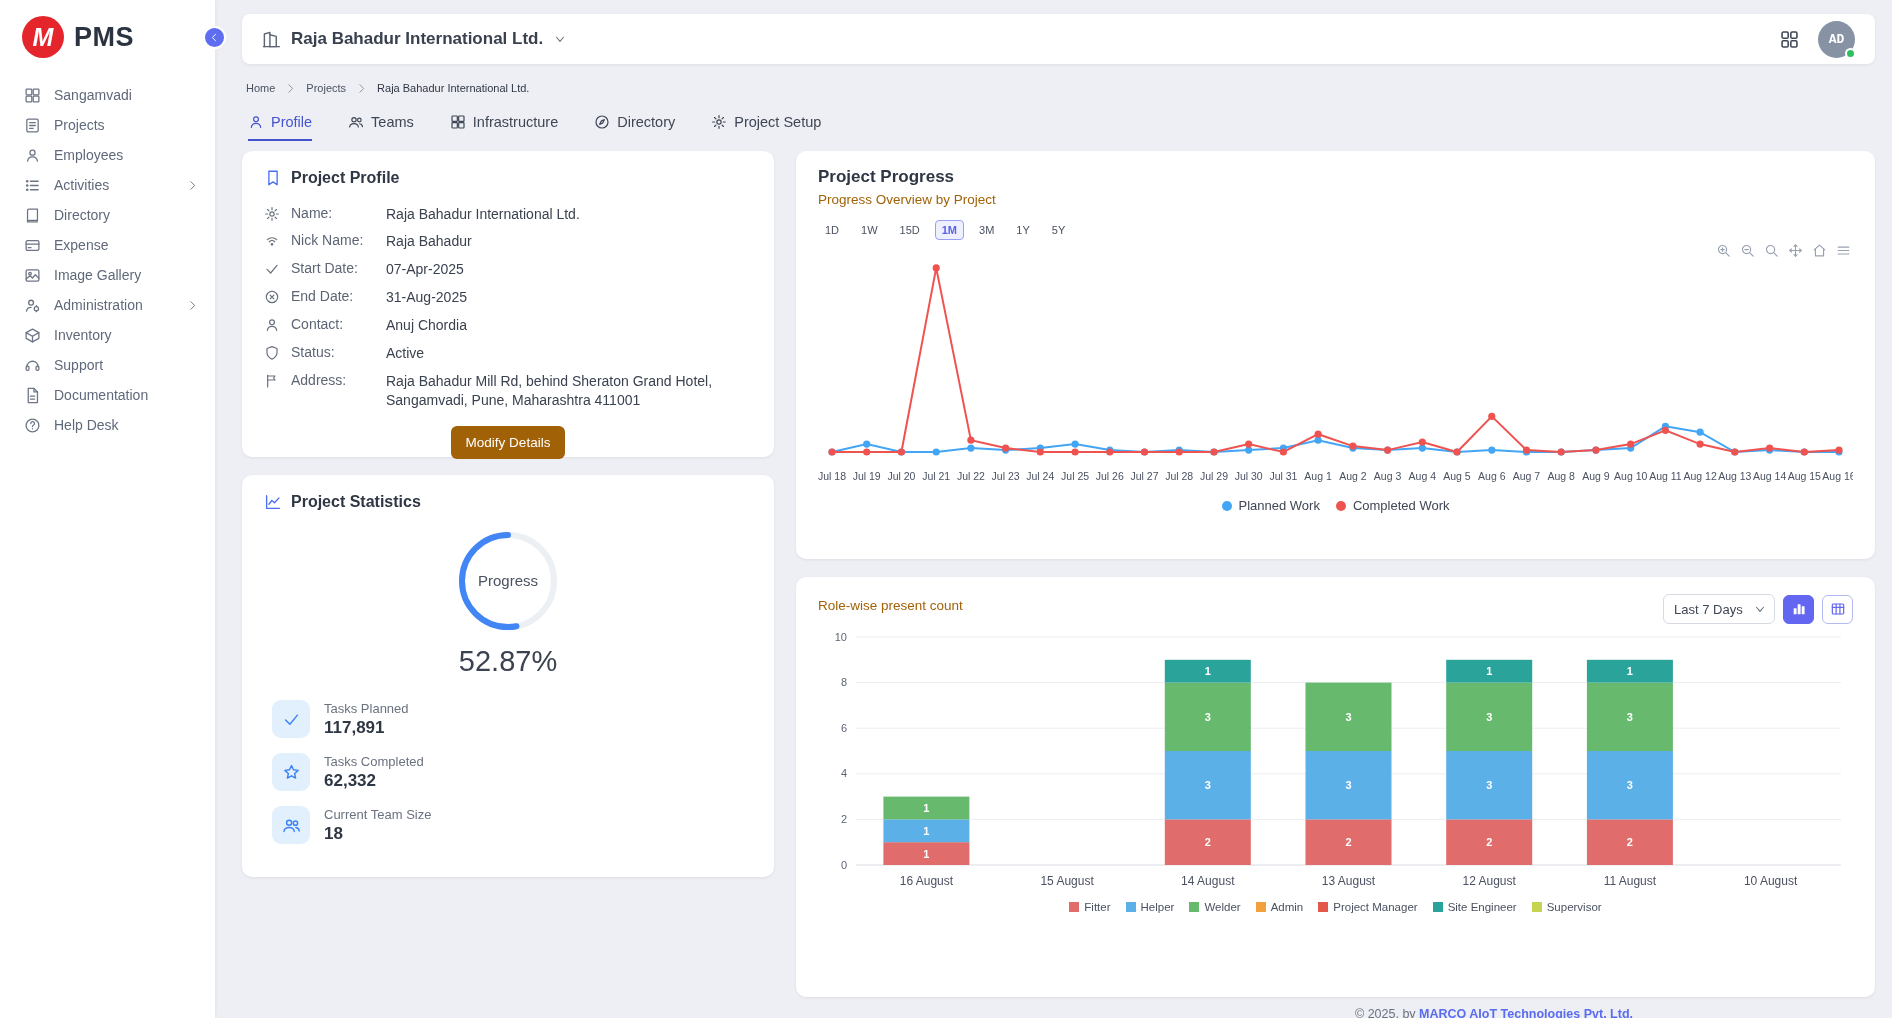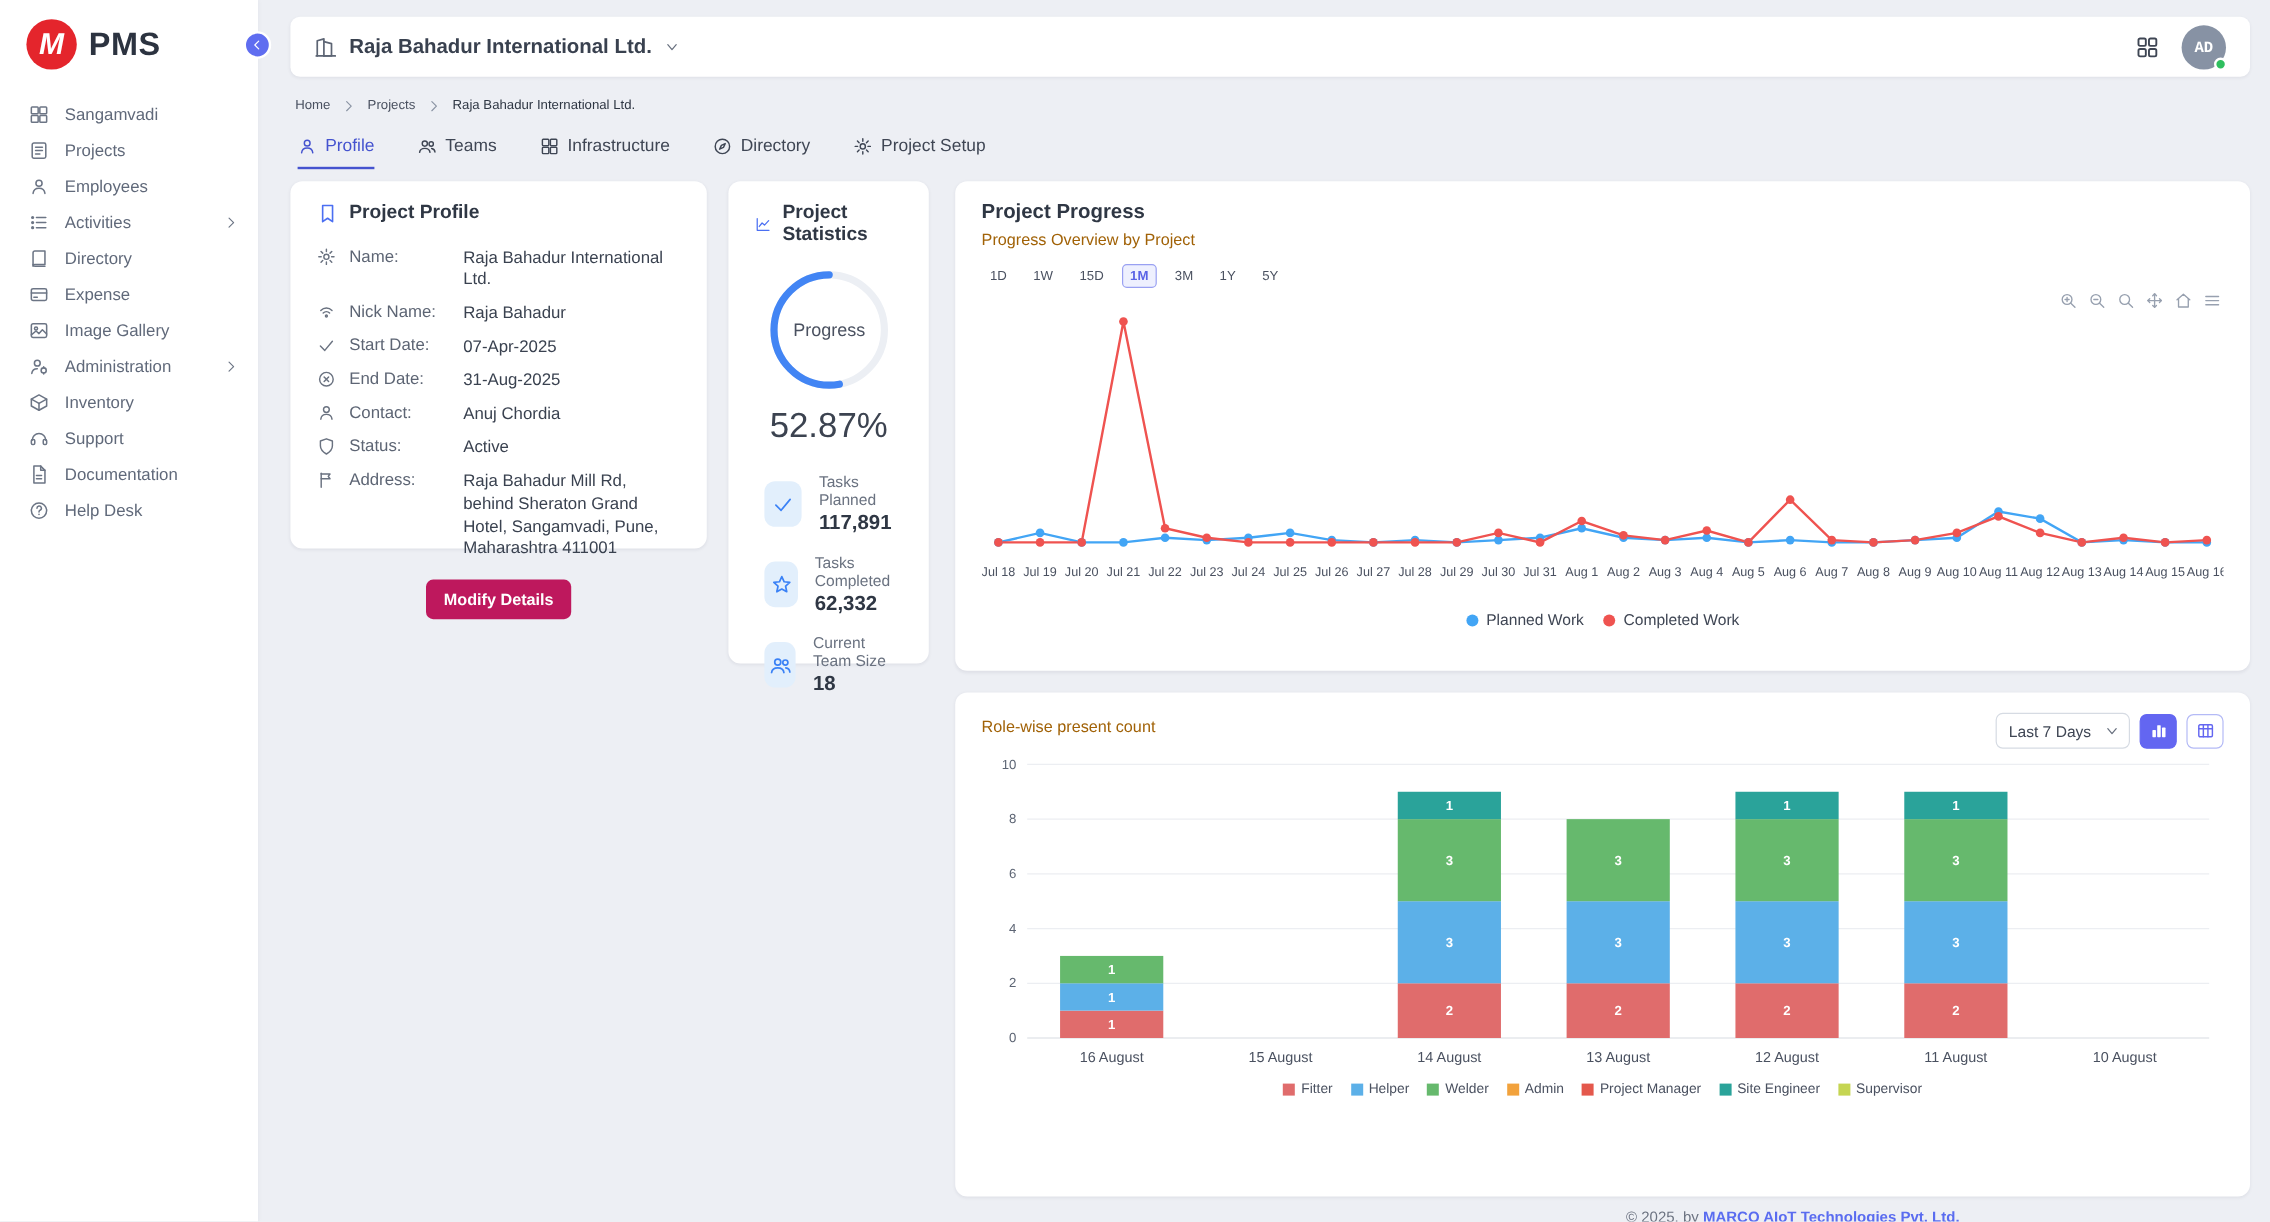--- a/index.html
+++ b/index.html
@@ -60,36 +60,36 @@
   .breadcrumb .bc-sep { width: 13px; height: 13px; color: #8a93a3; }
   .bc-item { cursor: pointer; }
   .bc-item.current { color: #2f3744; cursor: default; }
 
   .tabs { display: flex; align-items: flex-end; gap: 36px; margin: 12px 0 0 6px; height: 32px; }
   .tab { display: flex; align-items: center; gap: 7px; font-size: 14.5px; font-weight: 500; color: #3f4654; padding-bottom: 9px; cursor: pointer; border-bottom: 2px solid transparent; }
   .tab .ic { width: 16px; height: 16px; }
   .tab.active { color: #4553cf; border-bottom-color: #4553cf; }
 
   .content { display: flex; gap: 22px; margin-top: 10px; align-items: flex-start; }
-  .col-left { width: 532px; flex: 0 0 532px; display: flex; flex-direction: row; gap: 18px; }
+  .col-left { width: 532px; flex: 0 0 532px; display: flex; flex-direction: column; gap: 18px; }
   .col-right { flex: 1; display: flex; flex-direction: column; gap: 18px; }
 
   
   .profile-card { height: 306px; padding: 18px 22px; position: relative; }
   .card-title { display: flex; align-items: center; gap: 9px; font-size: 16px; font-weight: bold; color: #2f3744; }
   .card-title .ic { width: 18px; height: 18px; color: #4b6ff2; }
   .fields { margin-top: 13px; }
   .field-row { display: flex; align-items: flex-start; gap: 11px; padding: 4.5px 0; font-size: 14px; }
   .field-row .f-ic { width: 16px; height: 16px; color: #6a7280; margin-top: 1px; flex: 0 0 16px; }
   .f-label { width: 84px; flex: 0 0 84px; color: #5d6574; }
   .f-value { color: #3a4250; flex: 1; line-height: 1.35; }
   .btn-row { text-align: center; margin-top: 12px; }
   .btn-primary {
-    background: #be185d; color: #fff; border: none; border-radius: 6px;
-    font-family: inherit; font-size: 13.5px; font-weight: bold; padding: 9px 15px; cursor: pointer;
+    background: #a16207; color: #fff; border: none; border-radius: 6px;
+    font-family: inherit; font-size: 13.5px; font-weight: normal; padding: 9px 15px; cursor: pointer;
   }
 
   
   .stats-card { height: 402px; padding: 18px 22px; }
   .gauge-wrap { display: flex; justify-content: center; margin-top: 14px; }
   .gauge-value { text-align: center; font-size: 29px; color: #3c4350; margin-top: 8px; }
   .stat-list { margin-top: 22px; padding-left: 8px; }
   .stat-row { display: flex; align-items: center; gap: 14px; margin-bottom: 15px; }
   .stat-icon { width: 38px; height: 38px; border-radius: 9px; background: #e2effc; color: #3b82f6; display: flex; align-items: center; justify-content: center; }
   .stat-icon .ic { width: 19px; height: 19px; }
@@ -102,21 +102,21 @@
   .chart-sub { font-size: 13.5px; color: #a16207; margin-top: 5px; }
   .ranges { display: flex; align-items: center; gap: 8px; margin-top: 13px; }
   .range-btn {
     background: transparent; border: 1px solid transparent; border-radius: 4px;
     font-family: inherit; font-size: 11px; color: #4a5160; padding: 3px 6px; cursor: pointer;
   }
   .range-btn.active { color: #5a63e6; border-color: #99a0f2; background: #eef0fe; font-weight: bold; }
   .modebar { position: absolute; right: 24px; top: 92px; display: flex; gap: 9px; color: #97a0af; }
   .modebar .ic { width: 15px; height: 15px; cursor: pointer; }
   .line-chart-box { margin-top: 4px; }
-  .chart-legend { display: flex; justify-content: center; align-items: center; gap: 16px; font-size: 13px; color: #3f4654; margin-top: 12px; }
+  .chart-legend { display: flex; justify-content: center; align-items: center; gap: 16px; font-size: 13px; color: #3f4654; margin-top: 2px; }
   .legend-item { display: flex; align-items: center; cursor: pointer; }
   .legend-dot { width: 10px; height: 10px; border-radius: 50%; margin-right: 7px; }
 
   .attendance-card { height: 420px; padding: 16px 22px; position: relative; }
   .controls { position: absolute; right: 22px; top: 17px; display: flex; align-items: center; gap: 8px; }
   .select {
     position: relative; height: 30px; min-width: 112px; border: 1px solid #d6dbe3; border-radius: 6px;
     background: #fff; display: flex; align-items: center; padding: 0 26px 0 10px;
     font-size: 13px; color: #3f4654; cursor: pointer;
   }

